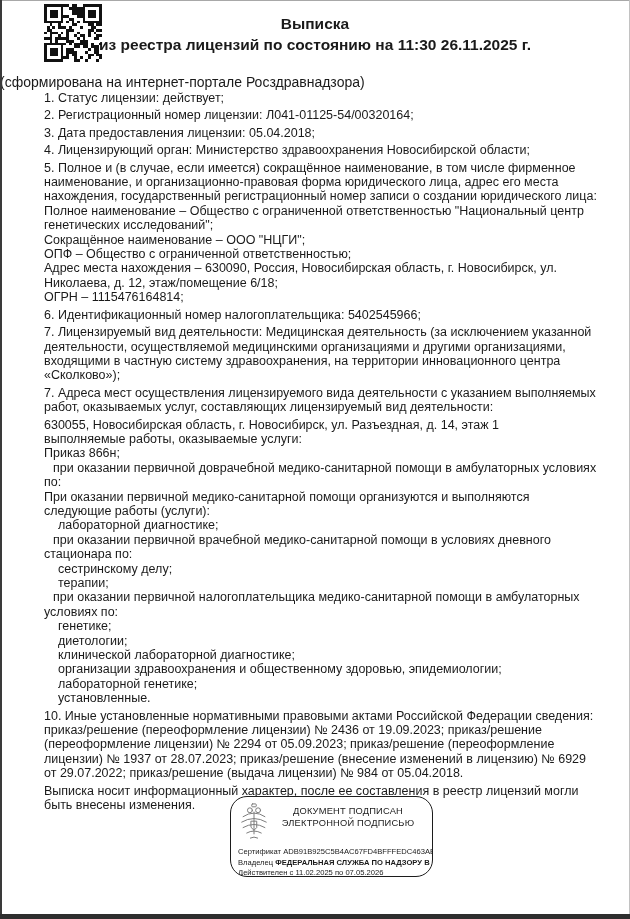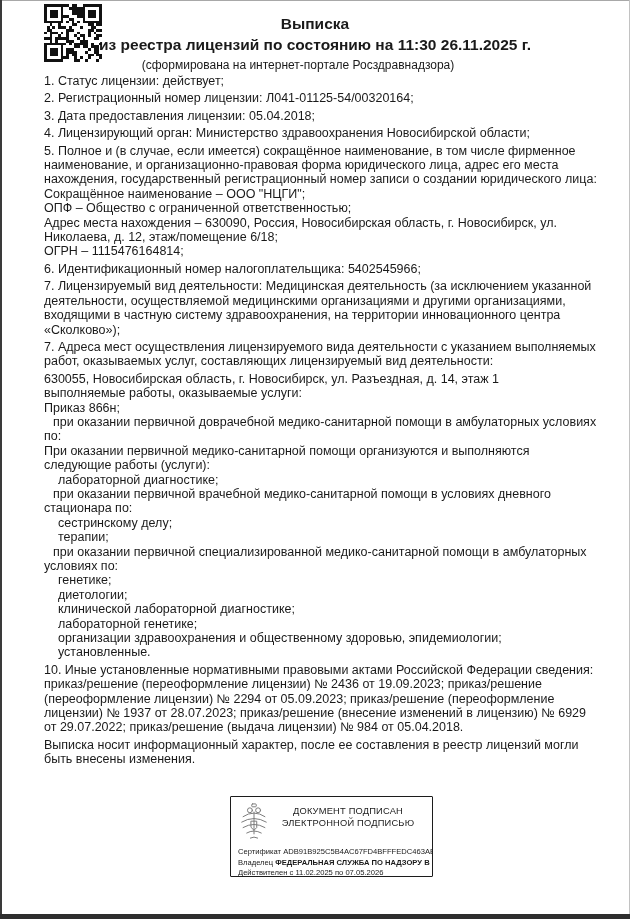--- a/index.html
+++ b/index.html
@@ -11,33 +11,33 @@
   .edge-left{position:absolute;left:0;top:0;bottom:0;width:2px;background:#3a3a3a;}
   .edge-top{position:absolute;left:0;top:0;right:0;height:1px;background:#a8a8a8;}
   .edge-right{position:absolute;right:0;top:0;bottom:0;width:1px;background:#c2c2c2;}
   .edge-bottom{position:absolute;left:0;right:0;bottom:0;height:5px;background:#2e2e2e;}
 
   .qr{position:absolute;left:44px;top:4px;width:58px;height:58px;}
 
   .header{padding-top:13px;text-align:center;}
   .title{font-weight:bold;font-size:15.5px;line-height:21px;}
   .subtitle{
-    text-align:center;padding-right:34px;font-size:12px;line-height:12px;
-    margin-top:4px;color:#1a1a1a;
+    text-align:left;padding-right:34px;font-size:14px;line-height:12px;
+    margin-top:21px;color:#1a1a1a;
   }
 
   .doc-body{margin:3px 33px 0 44px;}
   .para{margin:0;font-size:12.5px;line-height:14.4px;text-align:left;}
   .para.gap{margin-top:3px;}
   .para.ind1{text-indent:9px;}
   .para.ind2{text-indent:14px;}
 
   .stamp{
     position:absolute;left:230px;top:796px;width:203px;height:81px;
-    background:#ffffff;border:1.5px solid #1c1c1c;border-radius:1px;
+    background:#ffffff;border:1.5px solid #1c1c1c;border-radius:17px;
     box-sizing:border-box;overflow:hidden;padding:6px 0 0 7px;
   }
   .stamp-top{display:flex;align-items:flex-start;}
   .emblem{width:32px;height:40px;flex:0 0 32px;}
   .stamp-title{
     flex:1;text-align:center;font-size:9.3px;line-height:11.5px;
     padding-top:3px;padding-right:6px;letter-spacing:0.2px;
   }
   .stamp-row{font-size:7.6px;line-height:10.5px;white-space:nowrap;overflow:hidden;}
   .stamp-row.first{margin-top:4px;text-align:center;}
@@ -294,42 +294,43 @@
     <div class="title">из реестра лицензий по состоянию на 11:30 26.11.2025 г.</div>
     <div class="subtitle">(сформирована на интернет-портале Росздравнадзора)</div>
   </div>
 
   <div class="doc-body" id="doc-body">
       <p class="para ind0 gap">1. Статус лицензии: действует;</p>
       <p class="para ind0 gap">2. Регистрационный номер лицензии: Л041-01125-54/00320164;</p>
       <p class="para ind0 gap">3. Дата предоставления лицензии: 05.04.2018;</p>
       <p class="para ind0 gap">4. Лицензирующий орган: Министерство здравоохранения Новосибирской области;</p>
       <p class="para ind0 gap">5. Полное и (в случае, если имеется) сокращённое наименование, в том числе фирменное наименование, и организационно-правовая форма юридического лица, адрес его места нахождения, государственный регистрационный номер записи о создании юридического лица:</p>
+      <p class="para ind0">Полное наименование – Общество с ограниченной ответственностью "Национальный центр генетических исследований";</p>
       <p class="para ind0">Сокращённое наименование – ООО "НЦГИ";</p>
       <p class="para ind0">ОПФ – Общество с ограниченной ответственностью;</p>
       <p class="para ind0">Адрес места нахождения – 630090, Россия, Новосибирская область, г. Новосибирск, ул. Николаева, д. 12, этаж/помещение 6/18;</p>
       <p class="para ind0">ОГРН – 1115476164814;</p>
       <p class="para ind0 gap">6. Идентификационный номер налогоплательщика: 5402545966;</p>
       <p class="para ind0 gap">7. Лицензируемый вид деятельности: Медицинская деятельность (за исключением указанной деятельности, осуществляемой медицинскими организациями и другими организациями, входящими в частную систему здравоохранения, на территории инновационного центра «Сколково»);</p>
       <p class="para ind0 gap">7. Адреса мест осуществления лицензируемого вида деятельности с указанием выполняемых работ, оказываемых услуг, составляющих лицензируемый вид деятельности:</p>
       <p class="para ind0 gap">630055, Новосибирская область, г. Новосибирск, ул. Разъездная, д. 14, этаж 1</p>
       <p class="para ind0">выполняемые работы, оказываемые услуги:</p>
       <p class="para ind0">Приказ 866н;</p>
       <p class="para ind1">при оказании первичной доврачебной медико-санитарной помощи в амбулаторных условиях по:</p>
       <p class="para ind0">При оказании первичной медико-санитарной помощи организуются и выполняются следующие работы (услуги):</p>
       <p class="para ind2">лабораторной диагностике;</p>
       <p class="para ind1">при оказании первичной врачебной медико-санитарной помощи в условиях дневного стационара по:</p>
       <p class="para ind2">сестринскому делу;</p>
       <p class="para ind2">терапии;</p>
-      <p class="para ind1">при оказании первичной специализированной медико-санитарной помощи в амбулаторных условиях по:</p>
+      <p class="para ind1">при оказании первичной налогоплательщика медико-санитарной помощи в амбулаторных условиях по:</p>
       <p class="para ind2">генетике;</p>
       <p class="para ind2">диетологии;</p>
       <p class="para ind2">клинической лабораторной диагностике;</p>
+      <p class="para ind2">организации здравоохранения и общественному здоровью, эпидемиологии;</p>
       <p class="para ind2">лабораторной генетике;</p>
-      <p class="para ind2">организации здравоохранения и общественному здоровью, эпидемиологии;</p>
       <p class="para ind2">установленные.</p>
       <p class="para ind0 gap">10. Иные установленные нормативными правовыми актами Российской Федерации сведения: приказ/решение (переоформление лицензии) № 2436 от 19.09.2023; приказ/решение (переоформление лицензии) № 2294 от 05.09.2023; приказ/решение (переоформление лицензии) № 1937 от 28.07.2023; приказ/решение (внесение изменений в лицензию) № 6929 от 29.07.2022; приказ/решение (выдача лицензии) № 984 от 05.04.2018.</p>
       <p class="para ind0 gap">Выписка носит информационный характер, после ее составления в реестр лицензий могли быть внесены изменения.</p>
     </div>
 
   <div class="stamp">
     <div class="stamp-top">
       <svg class="emblem" viewBox="0 0 34 44">
         <g stroke="#7d7d7d" fill="none" stroke-width="1.1" stroke-linecap="round">
           <rect x="14.5" y="1" width="5" height="3.2" rx="1"></rect>

